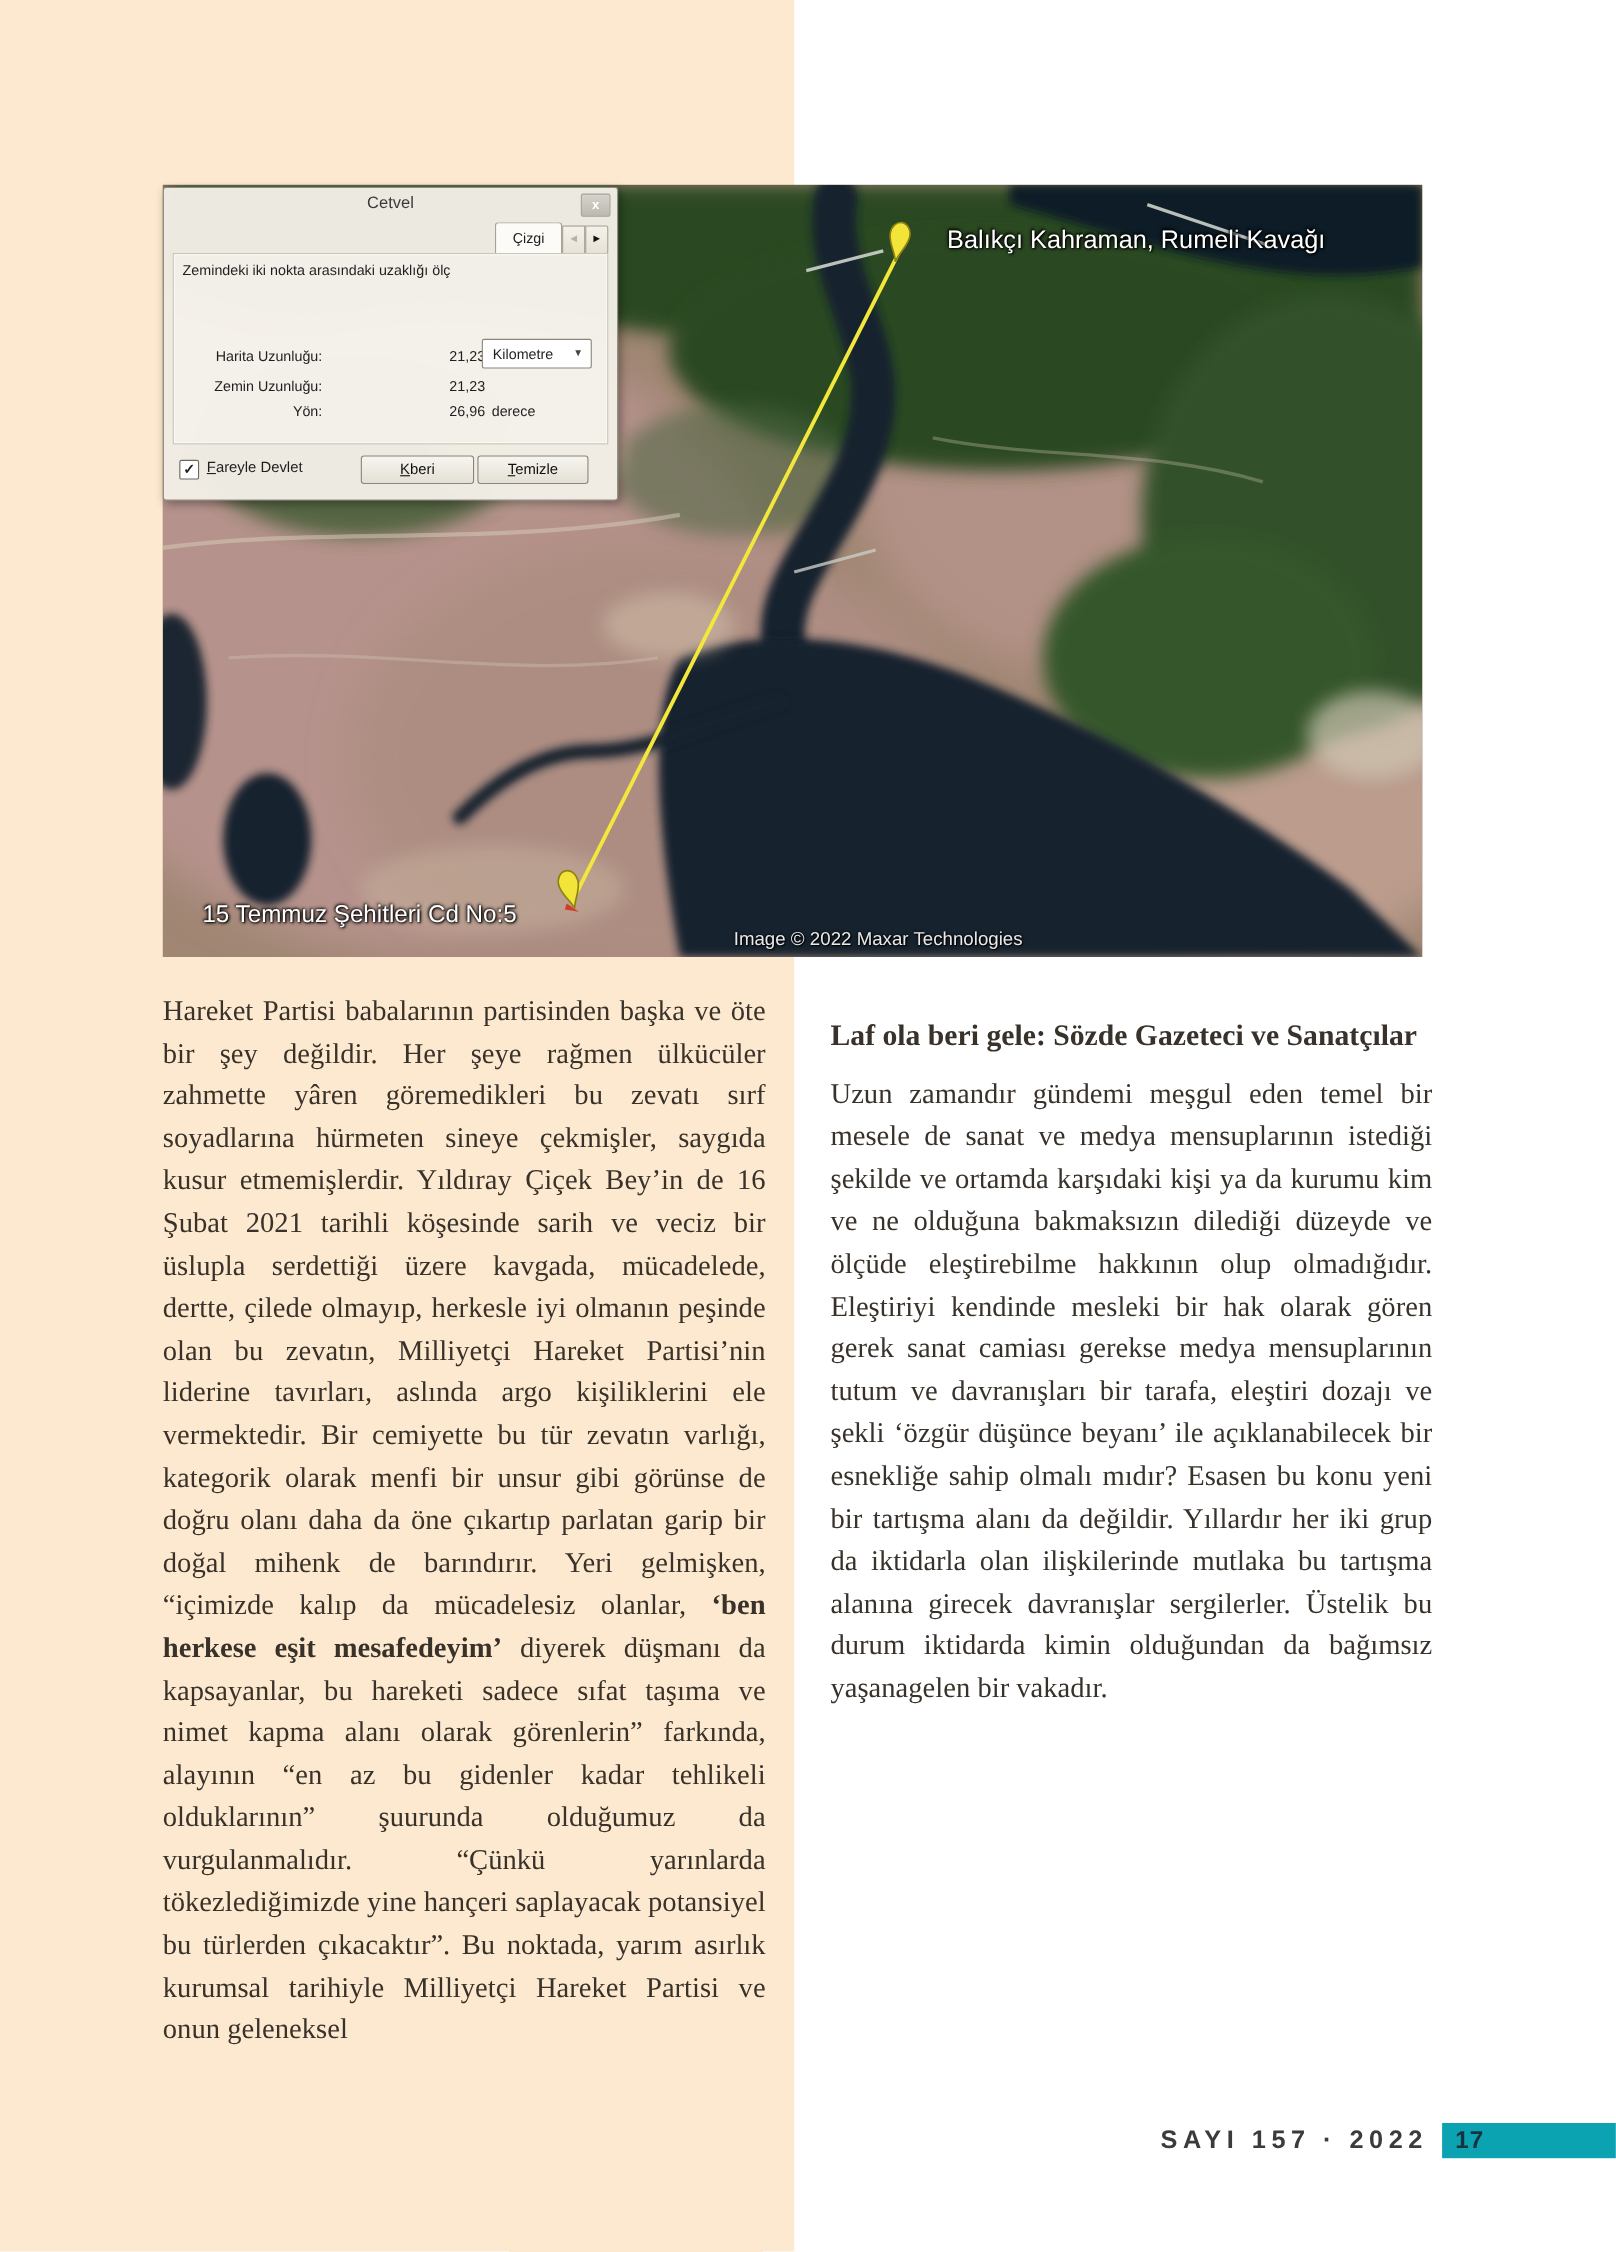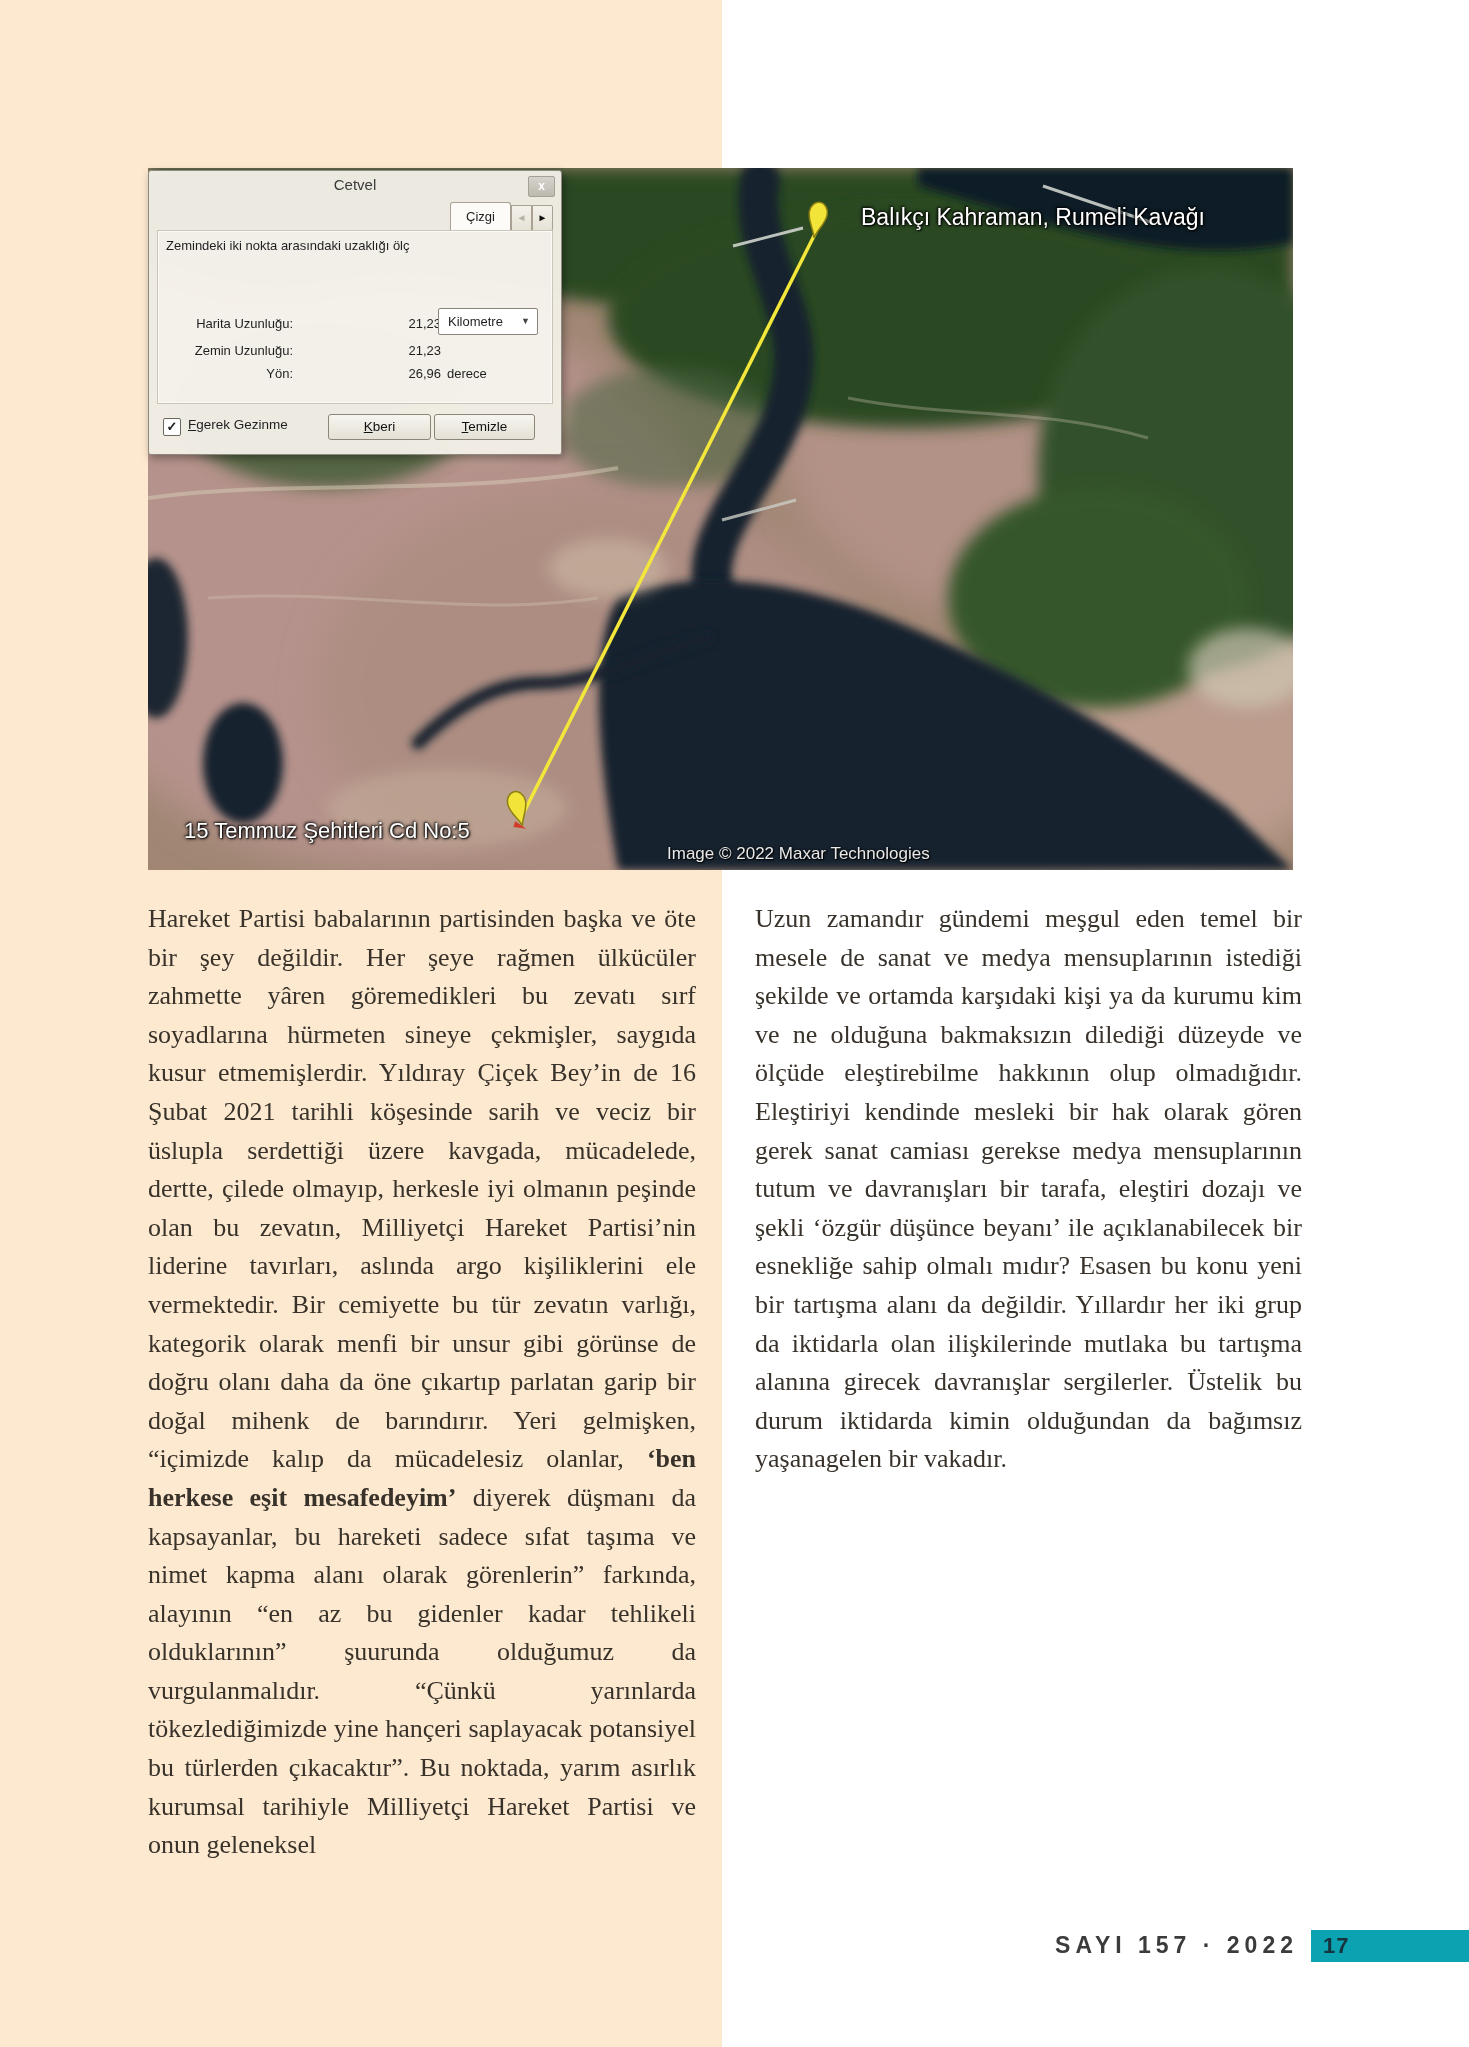--- a/index.html
+++ b/index.html
@@ -160,31 +160,32 @@
       <div class="drow r3">
         <span class="rlabel">Yön:</span><span class="rvalue">26,96</span><span class="runit">derece</span>
       </div>
       <div class="dropdown">
         <span>Kilometre</span>
         <span class="dd-arrow">▼</span>
       </div>
     </div>
     <div class="dlg-bottom">
       <div class="chk">✓</div>
-      <div class="chk-label"><span class="mnem">F</span><span>gerek Gezinme</span></div>
+      <div class="chk-label"><span class="mnem">F</span><span>areyle Devlet</span></div>
       <div class="btn btn-save"><span class="mnem">K</span><span>beri</span></div>
       <div class="btn btn-clear"><span class="mnem">T</span><span>emizle</span></div>
     </div>
   </div>
 
   <div class="col col-left">
     <p><span>Hareket Partisi babalarının partisinden başka ve öte bir şey değildir. Her şeye rağmen ülkücüler zahmette yâren göremedikleri bu zevatı sırf soyadlarına hürmeten sineye çekmişler, saygıda kusur etmemişlerdir. Yıldıray Çiçek Bey’in de 16 Şubat 2021 tarihli köşesinde sarih ve veciz bir üslupla serdettiği üzere kavgada, mücadelede, dertte, çilede olmayıp, herkesle iyi olmanın peşinde olan bu zevatın, Milliyetçi Hareket Partisi’nin liderine tavırları, aslında argo kişiliklerini ele vermektedir. Bir cemiyette bu tür zevatın varlığı, kategorik olarak menfi bir unsur gibi görünse de doğru olanı daha da öne çıkartıp parlatan garip bir doğal mihenk de barındırır. Yeri gelmişken, “içimizde kalıp da mücadelesiz olanlar, </span><b>‘ben herkese eşit mesafedeyim’</b><span> diyerek düşmanı da kapsayanlar, bu hareketi sadece sıfat taşıma ve nimet kapma alanı olarak görenlerin” farkında, alayının “en az bu gidenler kadar tehlikeli olduklarının” şuurunda olduğumuz da vurgulanmalıdır. “Çünkü yarınlarda tökezlediğimizde yine hançeri saplayacak potansiyel bu türlerden çıkacaktır”. Bu noktada, yarım asırlık kurumsal tarihiyle Milliyetçi Hareket Partisi ve onun geleneksel</span></p>
   </div>
 
   <div class="col col-right">
+    <p class="heading">Laf ola beri gele: Sözde Gazeteci ve Sanatçılar</p>
     <p>Uzun zamandır gündemi meşgul eden temel bir mesele de sanat ve medya mensuplarının istediği şekilde ve ortamda karşıdaki kişi ya da kurumu kim ve ne olduğuna bakmaksızın dilediği düzeyde ve ölçüde eleştirebilme hakkının olup olmadığıdır. Eleştiriyi kendinde mesleki bir hak olarak gören gerek sanat camiası gerekse medya mensuplarının tutum ve davranışları bir tarafa, eleştiri dozajı ve şekli ‘özgür düşünce beyanı’ ile açıklanabilecek bir esnekliğe sahip olmalı mıdır? Esasen bu konu yeni bir tartışma alanı da değildir. Yıllardır her iki grup da iktidarla olan ilişkilerinde mutlaka bu tartışma alanına girecek davranışlar sergilerler. Üstelik bu durum iktidarda kimin olduğundan da bağımsız yaşanagelen bir vakadır.</p>
   </div>
 
   <div class="footer-issue">SAYI 157 · 2022</div>
   <div class="footer-bar">
     <div class="footer-page">17</div>
   </div>
 </div>
 
 </body></html>

